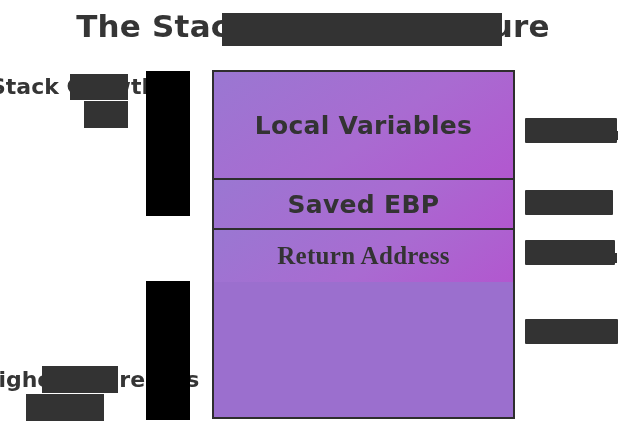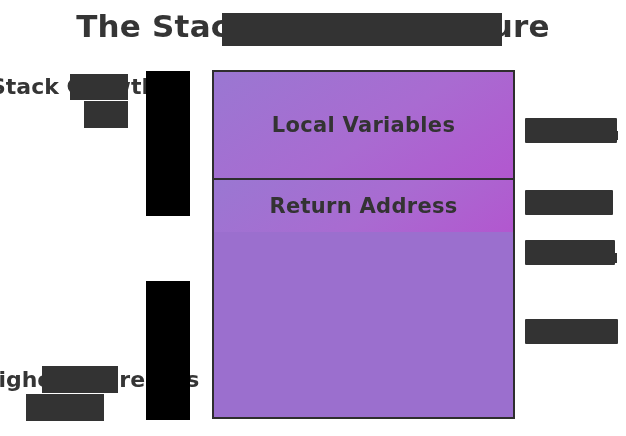--- a/index.html
+++ b/index.html
@@ -61,30 +61,30 @@
     justify-content: center;
     box-sizing: border-box;
     border-bottom: 2px solid #2e2e2e;
     background-image: linear-gradient(150deg, #9b79d4 0%, #a濃 0%, #ab5fd0 100%);
     background: linear-gradient(145deg, #9a77d2 0%, #a96bd1 55%, #b257cf 100%);
   }
   .cell:last-child {
     border-bottom: none;
   }
   .cell-label {
-    font-size: 21px;
+    font-size: 25px;
     font-weight: 700;
     color: #333333;
     letter-spacing: 0.3px;
     white-space: nowrap;
   }
 
   .cell.local       { height: 108px; }
   .cell.ebp         { height: 50px;  }
-  .cell.ret         { height: 52px;  }
+  .cell.ret         { height: 52px; font-family: Liberation Serif, serif;  }
   .cell.params      { height: 139px; }
 
   
   .left-bar {
     position: absolute;
     background: #000000;
   }
   .left-bar.upper { left: 146px; top: 71px;  width: 44px; height: 145px; }
   .left-bar.lower { left: 146px; top: 281px; width: 44px; height: 139px; }
 
@@ -146,20 +146,23 @@
   <div class="left-text-redaction ltr-c"></div>
   <div class="left-text-redaction ltr-d"></div>
 
   <div class="left-bar upper"></div>
   <div class="left-bar lower"></div>
 
   <div class="stack-box">
     <div class="cell local">
       <span class="cell-label">Local Variables</span>
     </div>
+    <div class="cell ebp">
+      <span class="cell-label">Saved EBP</span>
+    </div>
     <div class="cell ret">
       <span class="cell-label">Return Address</span>
     </div>
   </div>
 
   <div class="right-block rb-1"></div>
   <div class="rb-tail rt-1"></div>
 
   <div class="right-block rb-2"></div>
 

